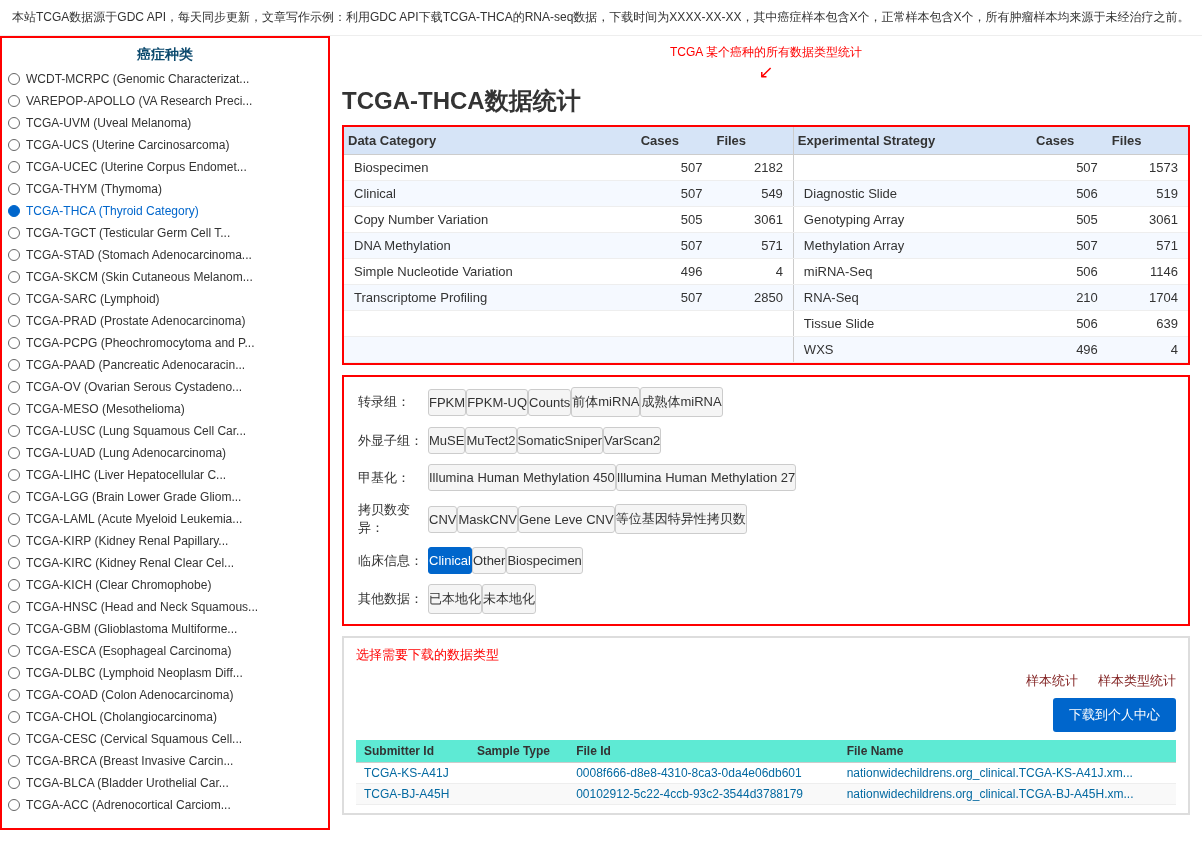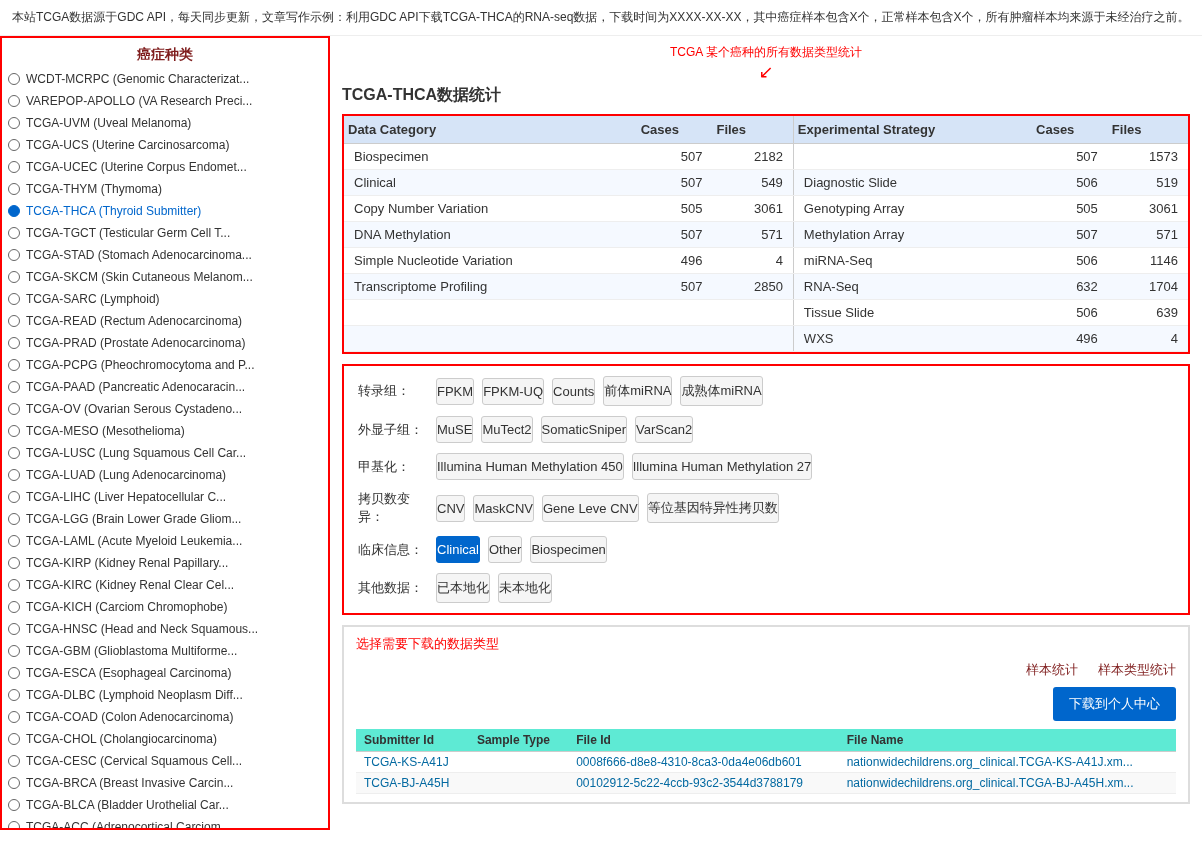--- a/index.html
+++ b/index.html
@@ -22,21 +22,21 @@
     
     .sidebar {
       width: 330px;
       min-width: 330px;
       border: 2px solid red;
       overflow-y: auto;
       padding: 4px 0;
     }
     .sidebar-title {
       text-align: center;
-      color: #7f1d1d;
+      color: #0c4a6e;
       font-size: 14px;
       font-weight: bold;
       padding: 4px 8px;
     }
     .sidebar-item {
       display: flex;
       align-items: center;
       padding: 2px 6px;
       cursor: pointer;
       font-size: 12px;
@@ -69,21 +69,21 @@
     .arrow-annotation {
       position: relative;
       color: red;
       font-size: 12px;
       text-align: center;
       margin-bottom: 2px;
     }
 
     
     .stats-title {
-      font-size: 16px;
+      font-size: 24px;
       font-weight: bold;
       color: #333;
       margin-bottom: 8px;
     }
 
     
     .data-table-section {
       border: 2px solid red;
       margin-bottom: 10px;
     }
@@ -114,21 +114,21 @@
     
     .filter-section {
       border: 2px solid red;
       padding: 10px 14px;
       margin-bottom: 10px;
     }
     .filter-row {
       display: flex;
       align-items: center;
       margin-bottom: 10px;
-      gap: 8px;
+      gap: 0;
     }
     .filter-row:last-child { margin-bottom: 0; }
     .filter-label {
       width: 70px;
       font-size: 13px;
       color: #333;
       flex-shrink: 0;
     }
     .filter-btn {
       padding: 5px 0;
@@ -233,44 +233,40 @@
         <div class="sidebar-item">
           <div class="radio"></div>
           <span class="item-label">TCGA-UCEC (Uterine Corpus Endomet...</span>
         </div>
         <div class="sidebar-item">
           <div class="radio"></div>
           <span class="item-label">TCGA-THYM (Thymoma)</span>
         </div>
         <div class="sidebar-item active">
           <div class="radio"></div>
-          <span class="item-label">TCGA-THCA (Thyroid Submitter)</span>
+          <span class="item-label">TCGA-THCA (Thyroid Category)</span>
         </div>
         <div class="sidebar-item">
           <div class="radio"></div>
           <span class="item-label">TCGA-TGCT (Testicular Germ Cell T...</span>
         </div>
         <div class="sidebar-item">
           <div class="radio"></div>
           <span class="item-label">TCGA-STAD (Stomach Adenocarcinoma...</span>
         </div>
         <div class="sidebar-item">
           <div class="radio"></div>
           <span class="item-label">TCGA-SKCM (Skin Cutaneous Melanom...</span>
         </div>
         <div class="sidebar-item">
           <div class="radio"></div>
           <span class="item-label">TCGA-SARC (Lymphoid)</span>
         </div>
         <div class="sidebar-item">
           <div class="radio"></div>
-          <span class="item-label">TCGA-READ (Rectum Adenocarcinoma)</span>
-        </div>
-        <div class="sidebar-item">
-          <div class="radio"></div>
           <span class="item-label">TCGA-PRAD (Prostate Adenocarcinoma)</span>
         </div>
         <div class="sidebar-item">
           <div class="radio"></div>
           <span class="item-label">TCGA-PCPG (Pheochromocytoma and P...</span>
         </div>
         <div class="sidebar-item">
           <div class="radio"></div>
           <span class="item-label">TCGA-PAAD (Pancreatic Adenocaracin...</span>
         </div>
@@ -305,21 +301,21 @@
         <div class="sidebar-item">
           <div class="radio"></div>
           <span class="item-label">TCGA-KIRP (Kidney Renal Papillary...</span>
         </div>
         <div class="sidebar-item">
           <div class="radio"></div>
           <span class="item-label">TCGA-KIRC (Kidney Renal Clear Cel...</span>
         </div>
         <div class="sidebar-item">
           <div class="radio"></div>
-          <span class="item-label">TCGA-KICH (Carciom Chromophobe)</span>
+          <span class="item-label">TCGA-KICH (Clear Chromophobe)</span>
         </div>
         <div class="sidebar-item">
           <div class="radio"></div>
           <span class="item-label">TCGA-HNSC (Head and Neck Squamous...</span>
         </div>
         <div class="sidebar-item">
           <div class="radio"></div>
           <span class="item-label">TCGA-GBM (Glioblastoma Multiforme...</span>
         </div>
         <div class="sidebar-item">
@@ -418,21 +414,21 @@
               <td class="num">4</td>
               <td class="divider-col">miRNA-Seq</td>
               <td class="num">506</td>
               <td class="num">1146</td>
             </tr>
             <tr>
               <td>Transcriptome Profiling</td>
               <td class="num">507</td>
               <td class="num">2850</td>
               <td class="divider-col">RNA-Seq</td>
-              <td class="num">632</td>
+              <td class="num">210</td>
               <td class="num">1704</td>
             </tr>
             <tr>
               <td></td>
               <td class="num"></td>
               <td class="num"></td>
               <td class="divider-col">Tissue Slide</td>
               <td class="num">506</td>
               <td class="num">639</td>
             </tr>

